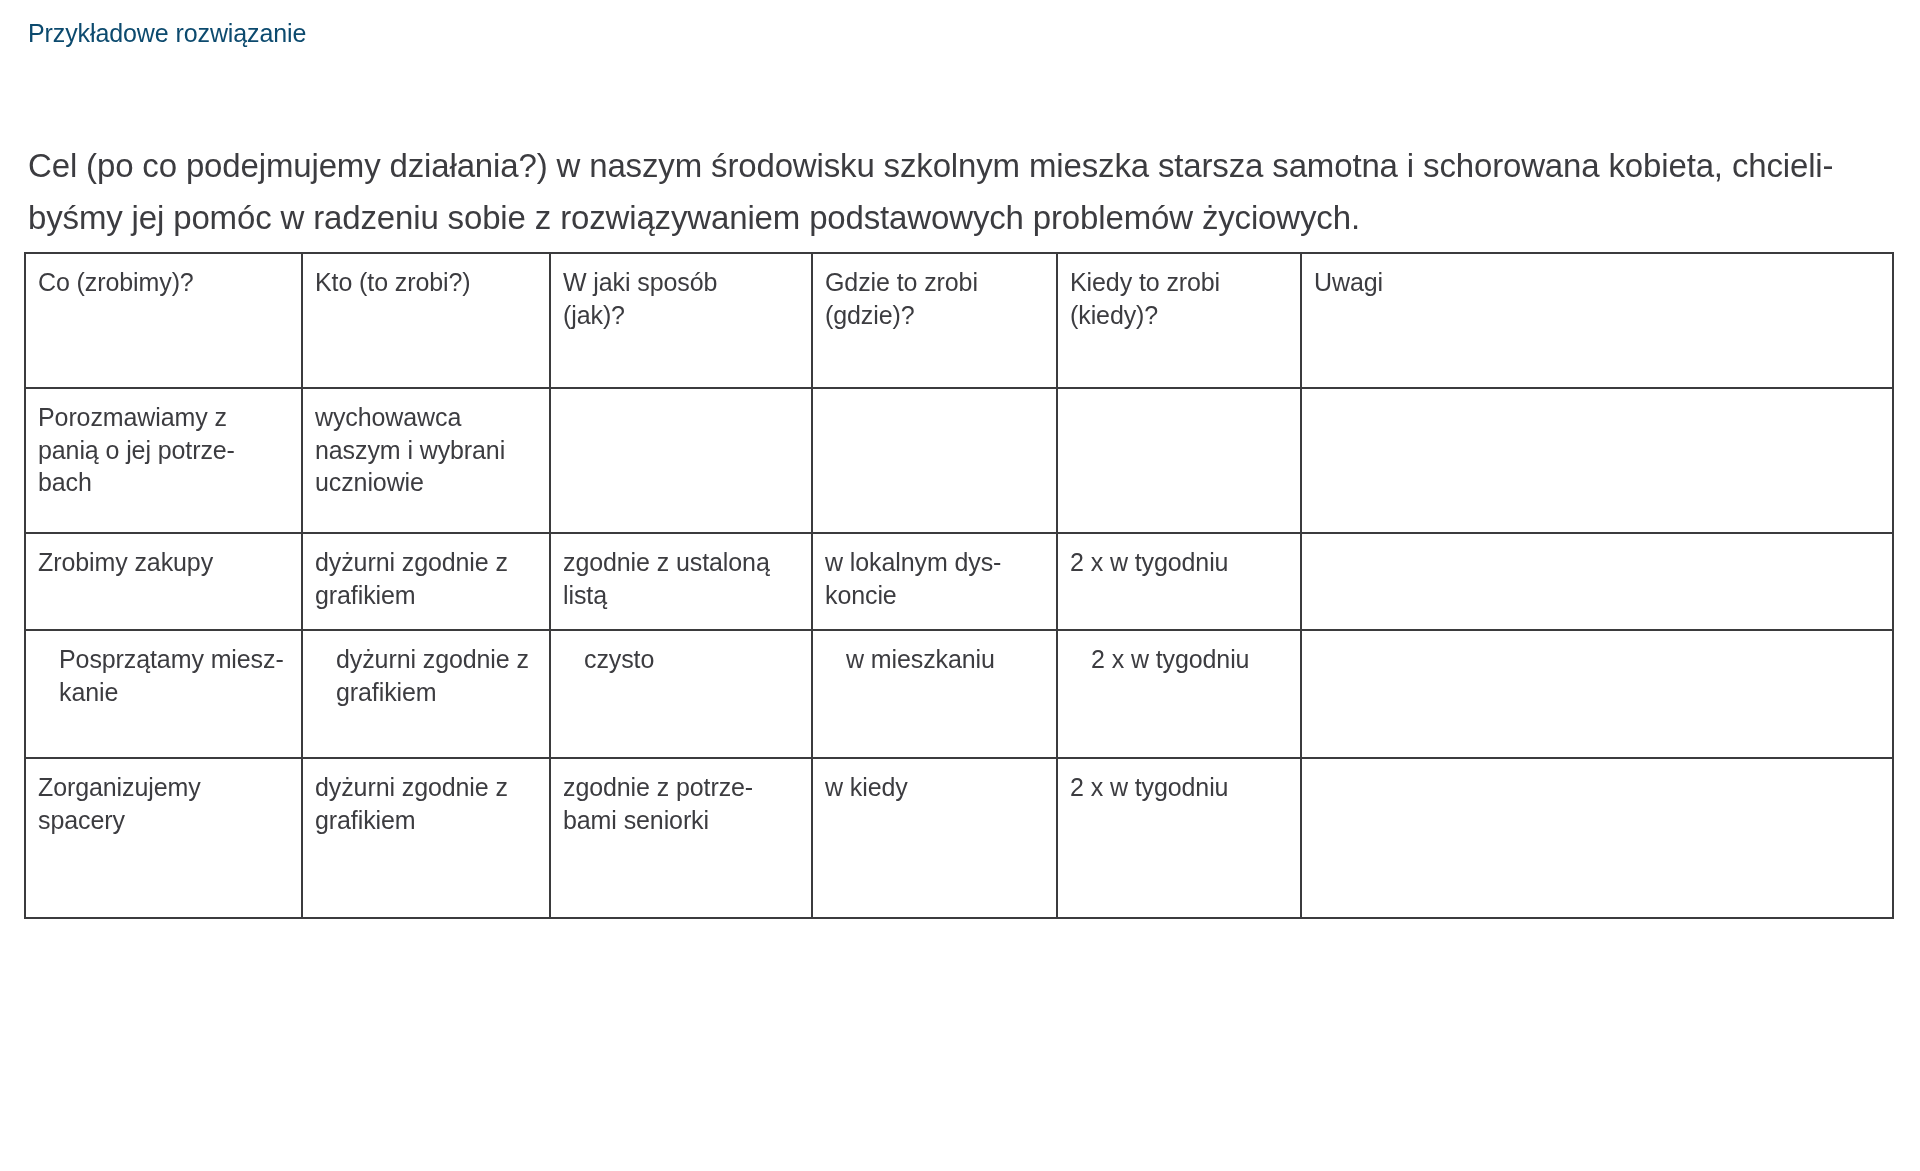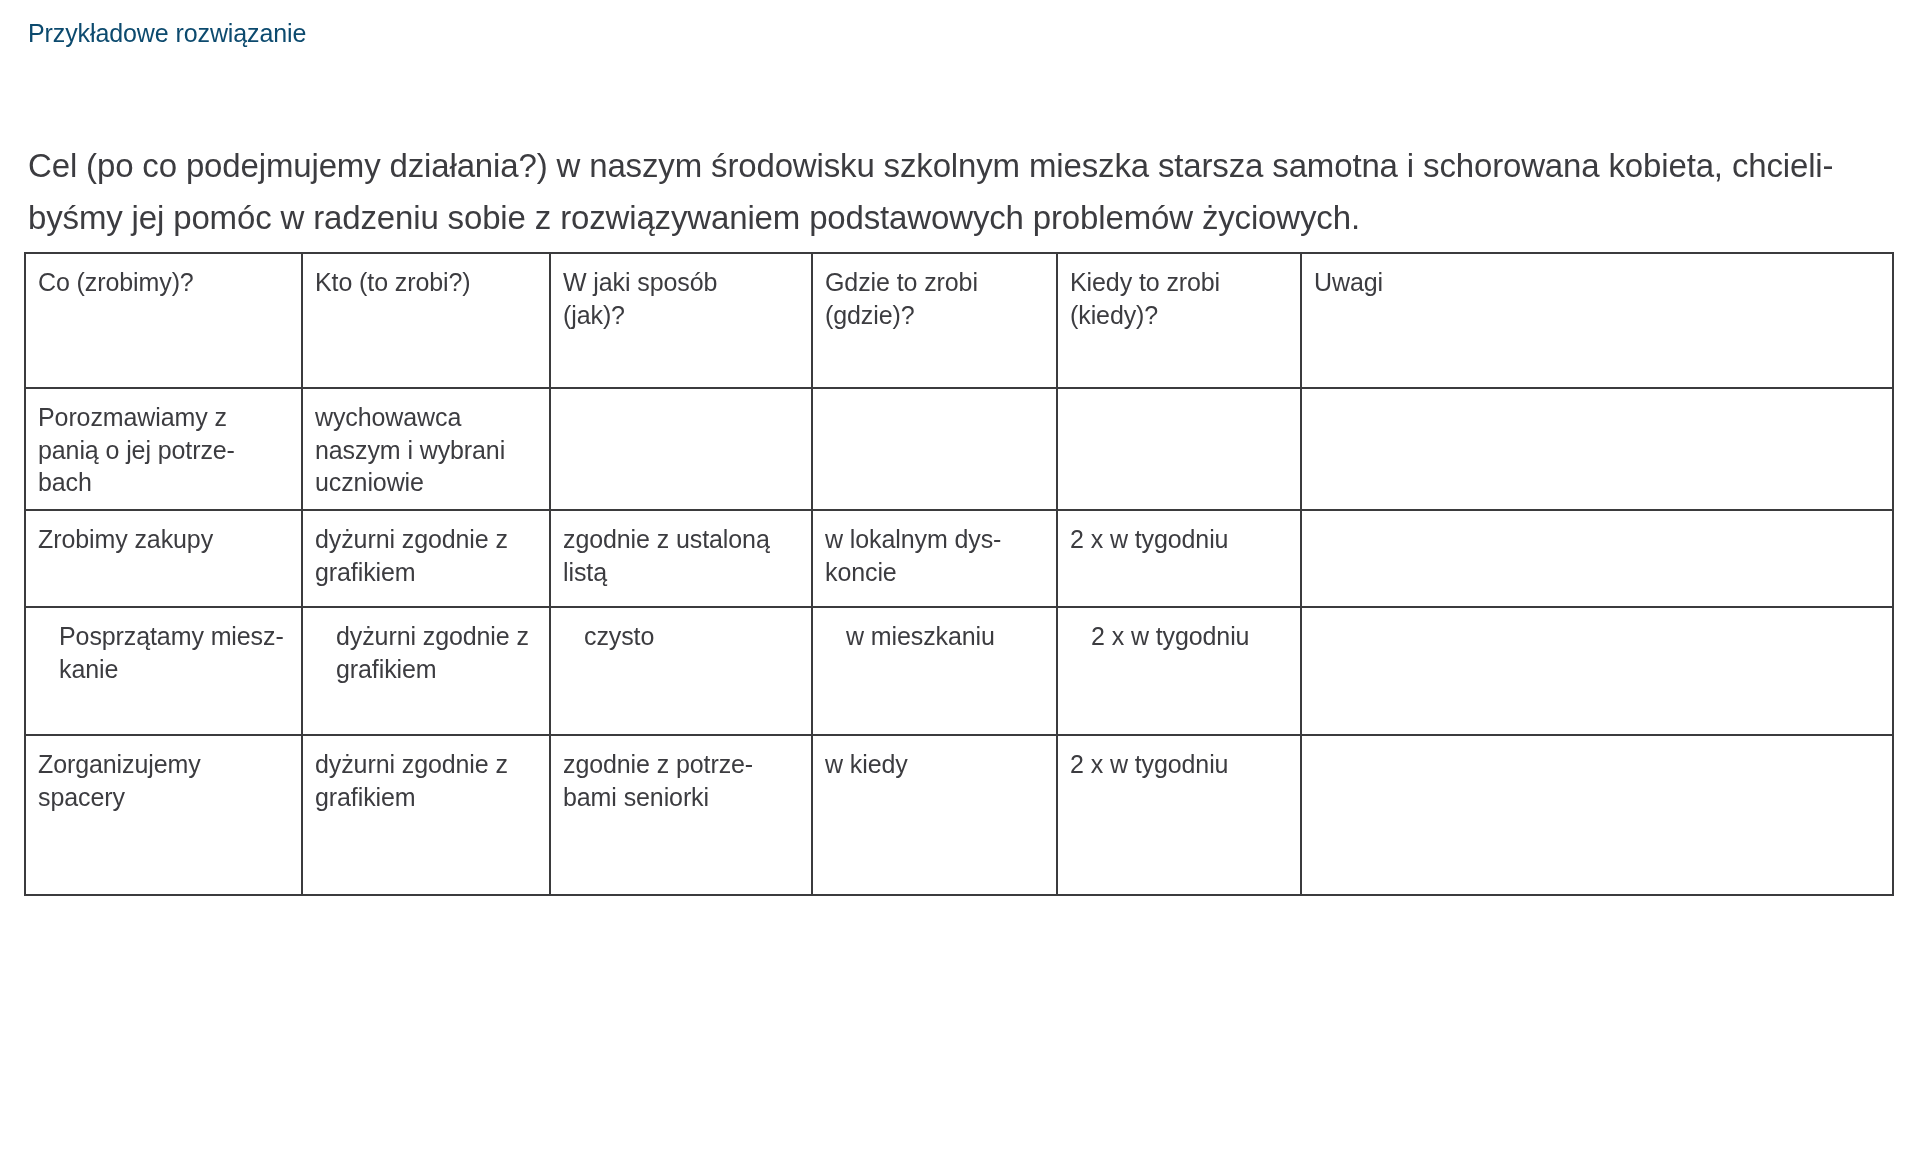--- a/index.html
+++ b/index.html
@@ -82,21 +82,21 @@
 
   
   col.c1 { width: 277px; }
   col.c2 { width: 248px; }
   col.c3 { width: 262px; }
   col.c4 { width: 245px; }
   col.c5 { width: 244px; }
   col.c6 { width: 592px; }
 
   tr.header-row td { height: 135px; }
-  tr.row-1 td { height: 122px; }
+  tr.row-1 td { height: 145px; }
   tr.row-2 td { height: 97px; }
   tr.row-3 td { height: 128px; padding-left: 33px; }
   tr.row-4 td { height: 160px; }
 </style>
 </head>
 <body>
 
 <div class="page">
 
   <div class="doc-heading">Przykładowe rozwiązanie</div>

